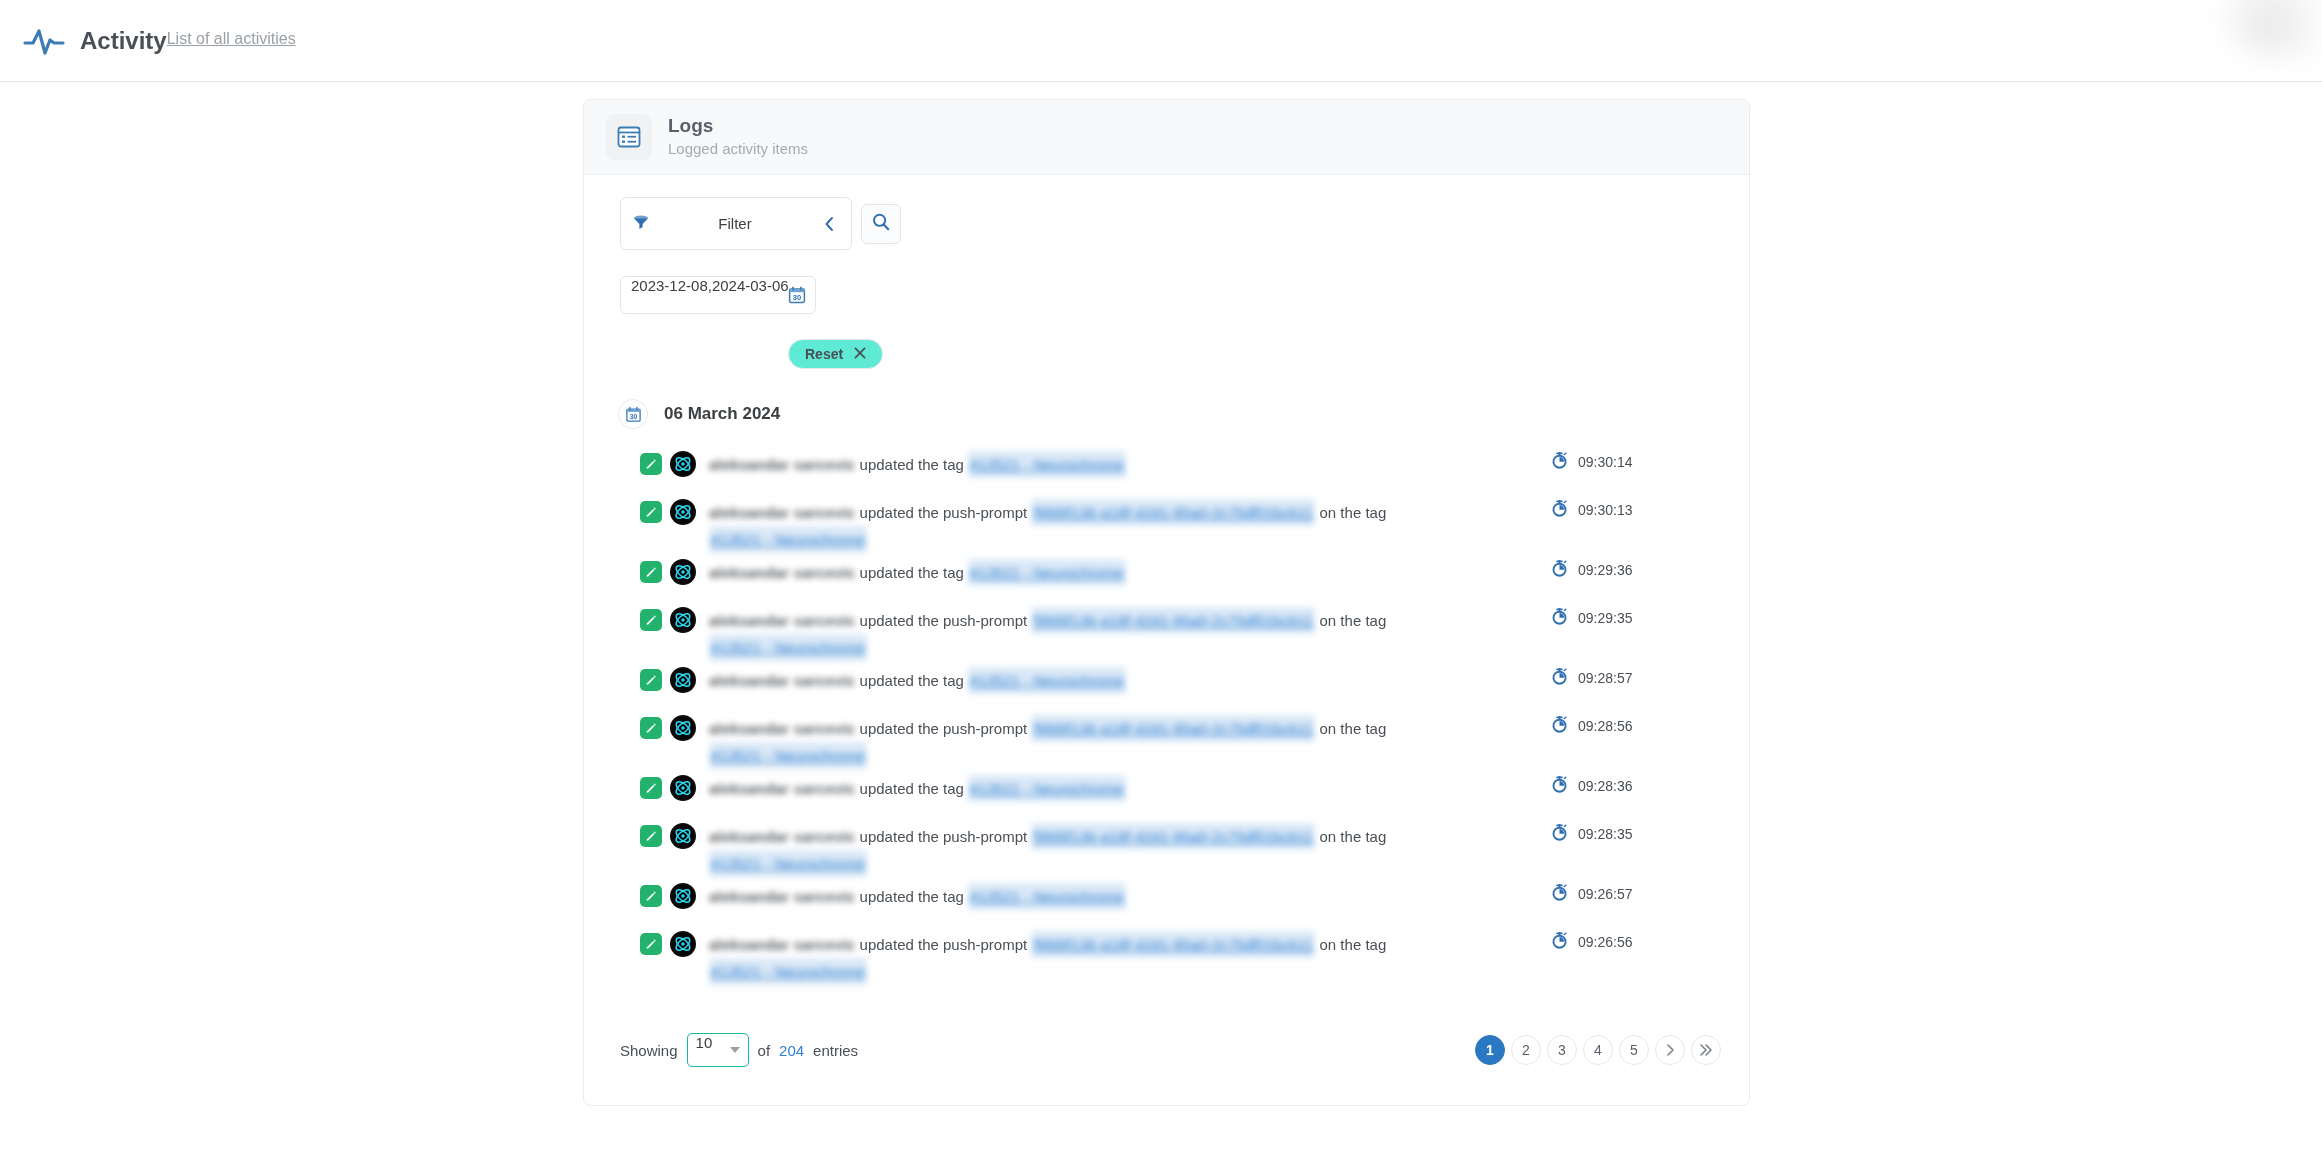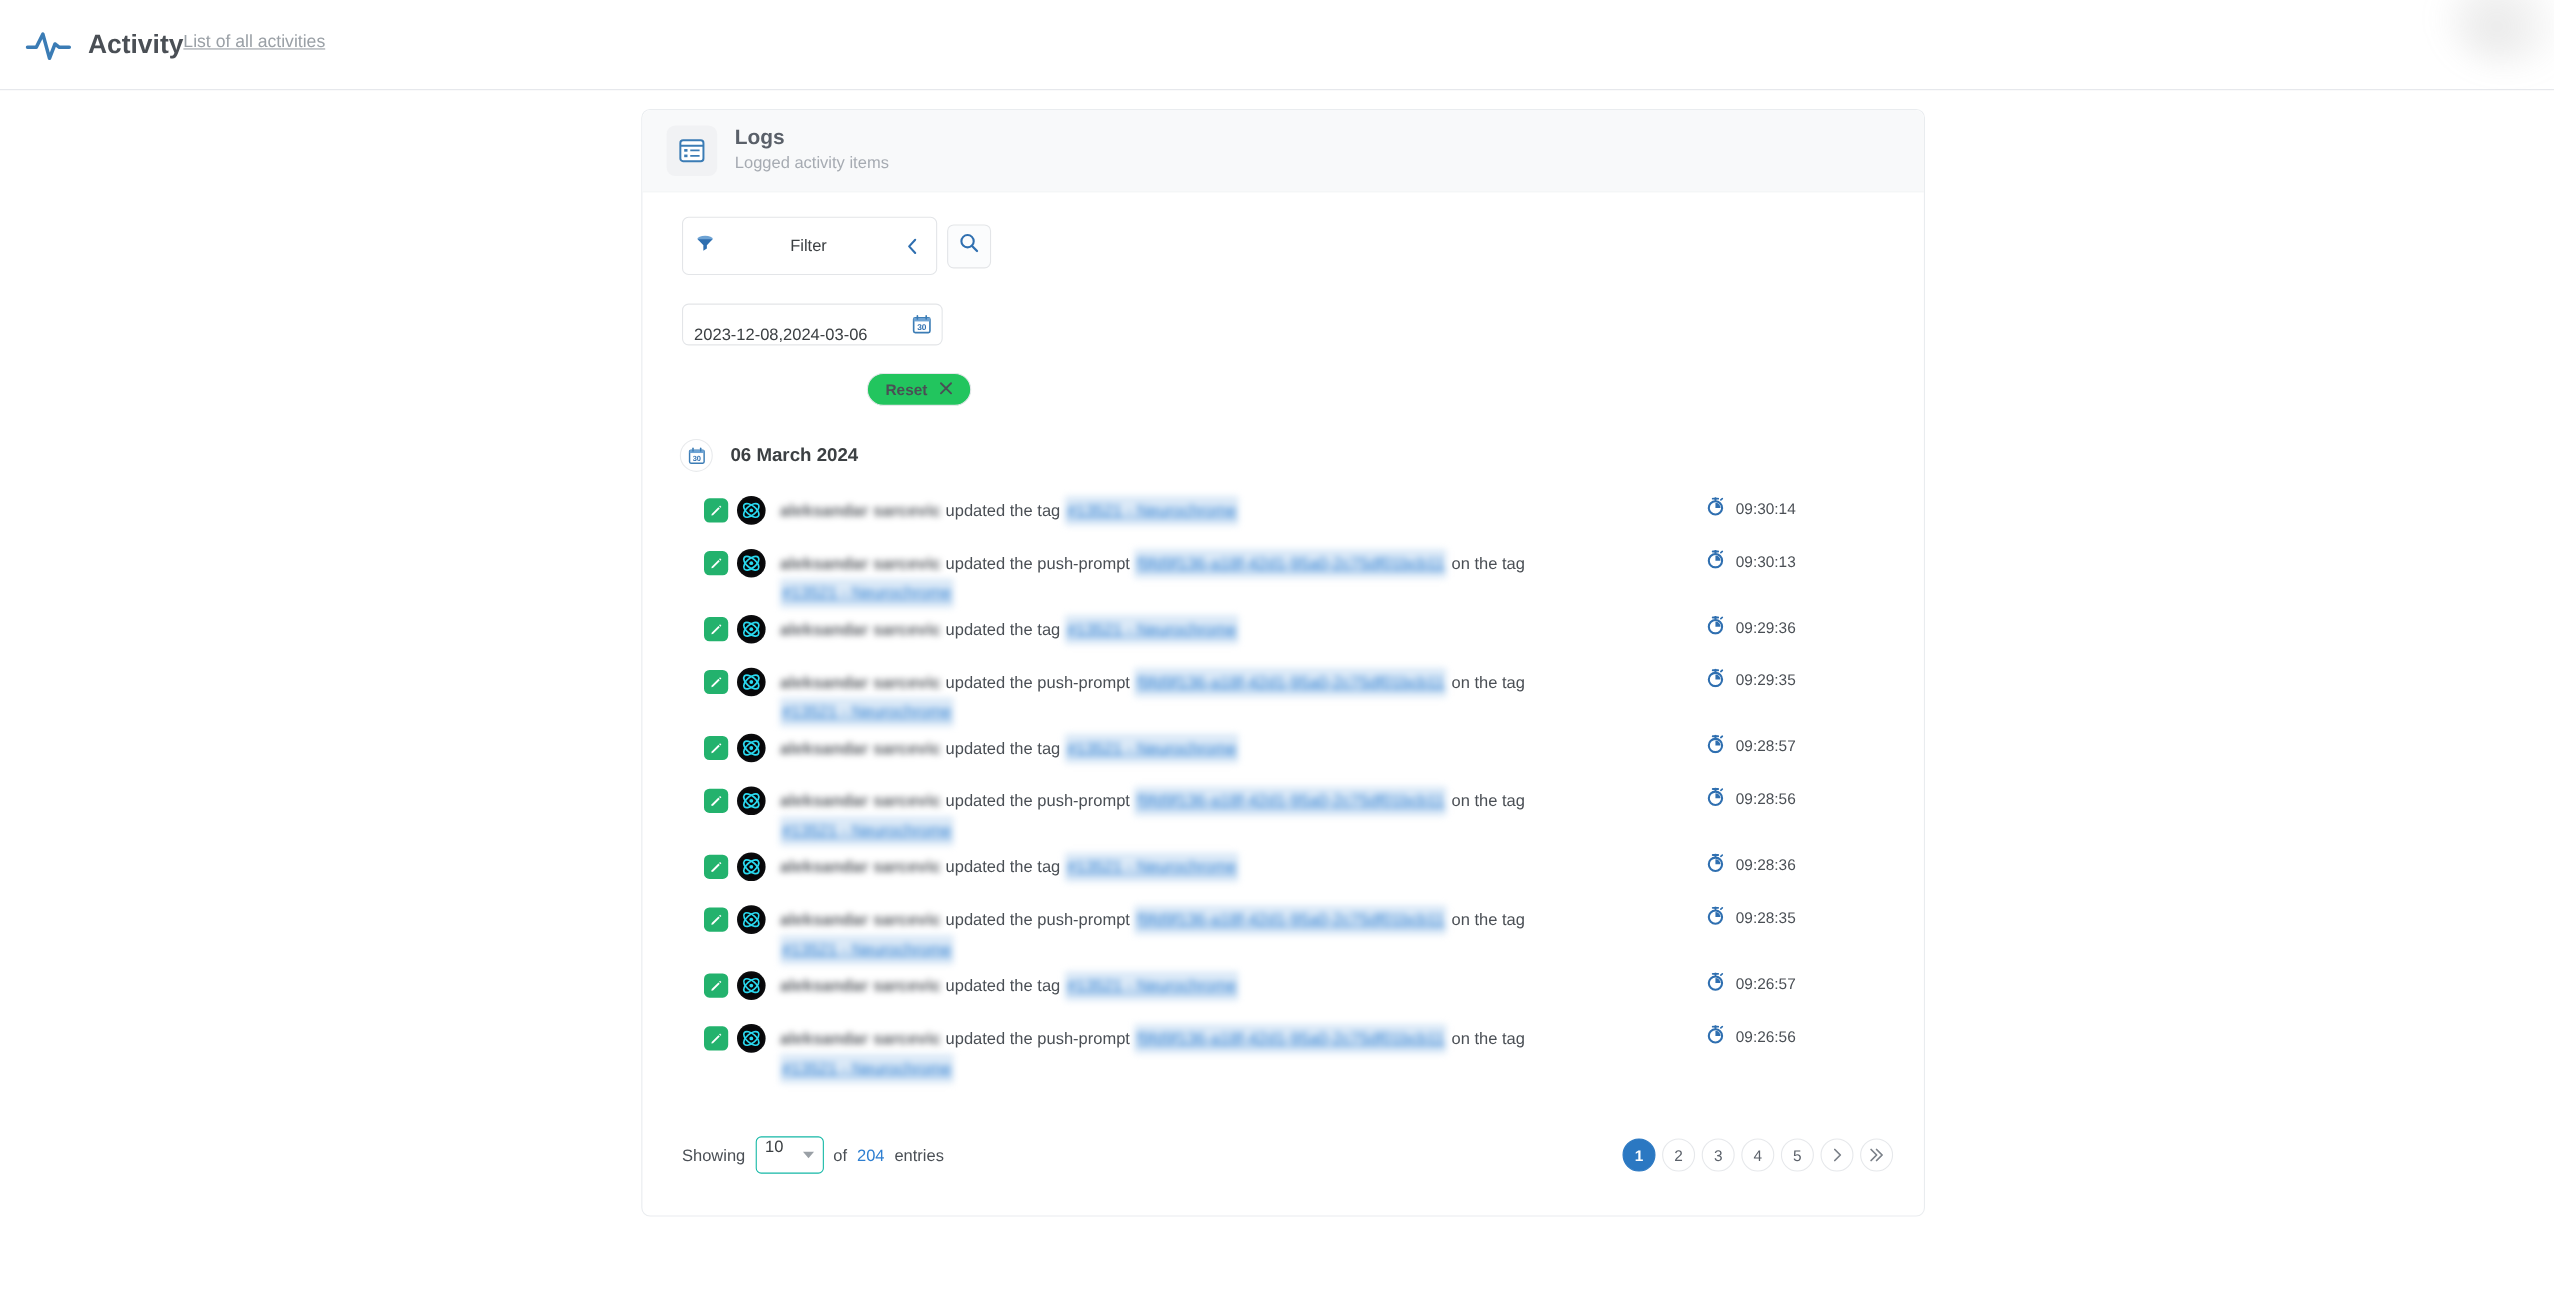--- a/index.html
+++ b/index.html
@@ -132,27 +132,27 @@
 
   
   .field-block { margin-top: 26px; padding-left: 8px; }
   .field-label {
     font-size: 15px;
     color: #43484e;
     margin-bottom: 9px;
   }
   .date-input {
     position: relative;
-    width: 237px;
+    width: 196px;
     height: 38px;
     border: 1px solid #e3e5e8;
     border-radius: 6px;
     background: #fff;
     display: flex;
-    align-items: flex-end;
+    align-items: flex-start;
     padding: 0 34px 0 10px;
   }
   .date-input .val {
     font-size: 15px;
     color: #3c4043;
     white-space: nowrap;
   }
   .date-picker-icon {
     position: absolute;
     right: 8px; top: 50%;
@@ -169,21 +169,21 @@
     padding-left: 176px;
   }
   .reset-btn {
     display: inline-flex;
     align-items: center;
     gap: 11px;
     height: 30px;
     padding: 0 16px;
     border: 1px solid #e6e8eb;
     border-radius: 15px;
-    background: #22c55e;
+    background: #5eead4;
     font-size: 14px;
     font-weight: bold;
     color: #4a4f55;
     cursor: pointer;
   }
 
   
   .date-group {
     margin-top: 30px;
     display: flex;

